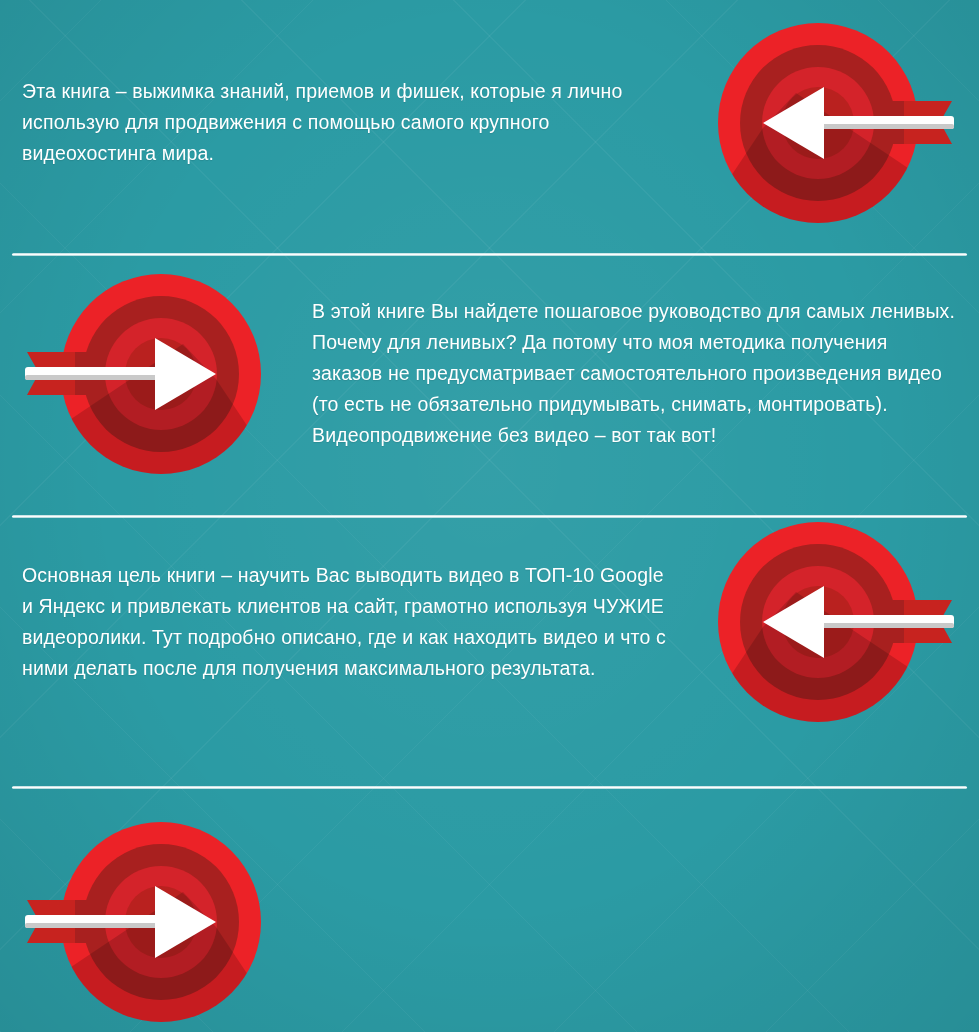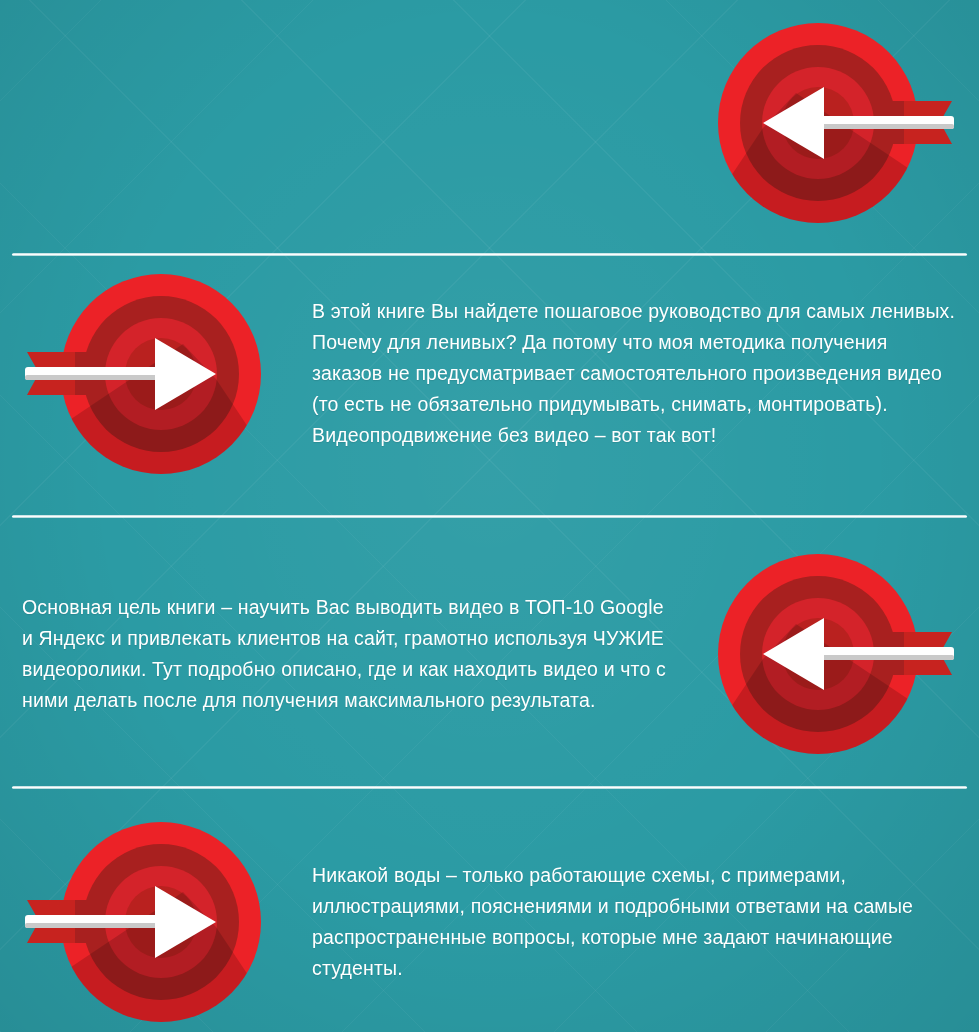--- a/index.html
+++ b/index.html
@@ -105,20 +105,23 @@
         <g clip-path="url(#c1)">
           <polygon points="88,75 55,110 5,185 -40,260 200,260 200,150" fill="#000000" opacity="0.16"></polygon>
         </g>
         <path d="M183,83 L244,83 L232,104 L244,126 L183,126 Z" fill="#c7231f"></path>
         <path d="M183,83 L196,83 L196,126 L183,126 Z" fill="#a8201f"></path>
         <rect x="100" y="98" width="146" height="13" rx="3" fill="#ffffff"></rect>
         <rect x="100" y="106" width="146" height="5" rx="2" fill="#c9c9c9"></rect>
         <polygon points="55,105 116,69 116,141" fill="#ffffff"></polygon>
       </svg>
     </div>
+    <div class="text-cell">
+      <p class="para">Эта книга – выжимка знаний, приемов и фишек, которые я лично использую для продвижения с помощью самого крупного видеохостинга мира.</p>
+    </div>
   </div>
 
   <div class="divider" style="top:253px;"></div>
 
   <div class="row" style="top:261px; height:225px;">
     <div class="icon-cell">
       <svg class="target-icon" width="252" height="210" viewBox="0 0 252 210">
         <defs>
           <clipPath id="c2">
               <circle cx="142" cy="105" r="100"></circle>
@@ -138,21 +141,21 @@
         <polygon points="197,105 136,69 136,141" fill="#ffffff"></polygon>
       </svg>
     </div>
     <div class="text-cell">
       <p class="para">В этой книге Вы найдете пошаговое руководство для самых ленивых. Почему для ленивых? Да потому что моя методика получения заказов не предусматривает самостоятельного произведения видео (то есть не обязательно придумывать, снимать, монтировать). Видеопродвижение без видео – вот так вот!</p>
     </div>
   </div>
 
   <div class="divider" style="top:515px;"></div>
 
-  <div class="row reverse" style="top:540px; height:228px;">
+  <div class="row reverse" style="top:508px; height:228px;">
     <div class="icon-cell">
       <svg class="target-icon" width="252" height="210" viewBox="0 0 252 210">
         <defs>
           <clipPath id="c3">
               <circle cx="110" cy="105" r="100"></circle>
             </clipPath>
         </defs>
         <circle cx="110" cy="105" r="100" fill="#ec2227"></circle>
         <circle cx="110" cy="105" r="78" fill="#a8201f"></circle>
         <circle cx="110" cy="105" r="56" fill="#d4232a"></circle>
@@ -189,18 +192,15 @@
         <g clip-path="url(#c4)">
           <polygon points="164,75 197,110 247,185 292,260 52,260 52,150" fill="#000000" opacity="0.16"></polygon>
         </g>
         <path d="M69,83 L8,83 L20,104 L8,126 L69,126 Z" fill="#c7231f"></path>
         <path d="M69,83 L56,83 L56,126 L69,126 Z" fill="#a8201f"></path>
         <rect x="6" y="98" width="146" height="13" rx="3" fill="#ffffff"></rect>
         <rect x="6" y="106" width="146" height="5" rx="2" fill="#c9c9c9"></rect>
         <polygon points="197,105 136,69 136,141" fill="#ffffff"></polygon>
       </svg>
     </div>
-    <div class="text-cell">
-      <p class="para">Никакой воды – только работающие схемы, с примерами, иллюстрациями, пояснениями и подробными ответами на самые распространенные вопросы, которые мне задают начинающие студенты.</p>
-    </div>
   </div>
 
 </div>
 
 </body></html>

